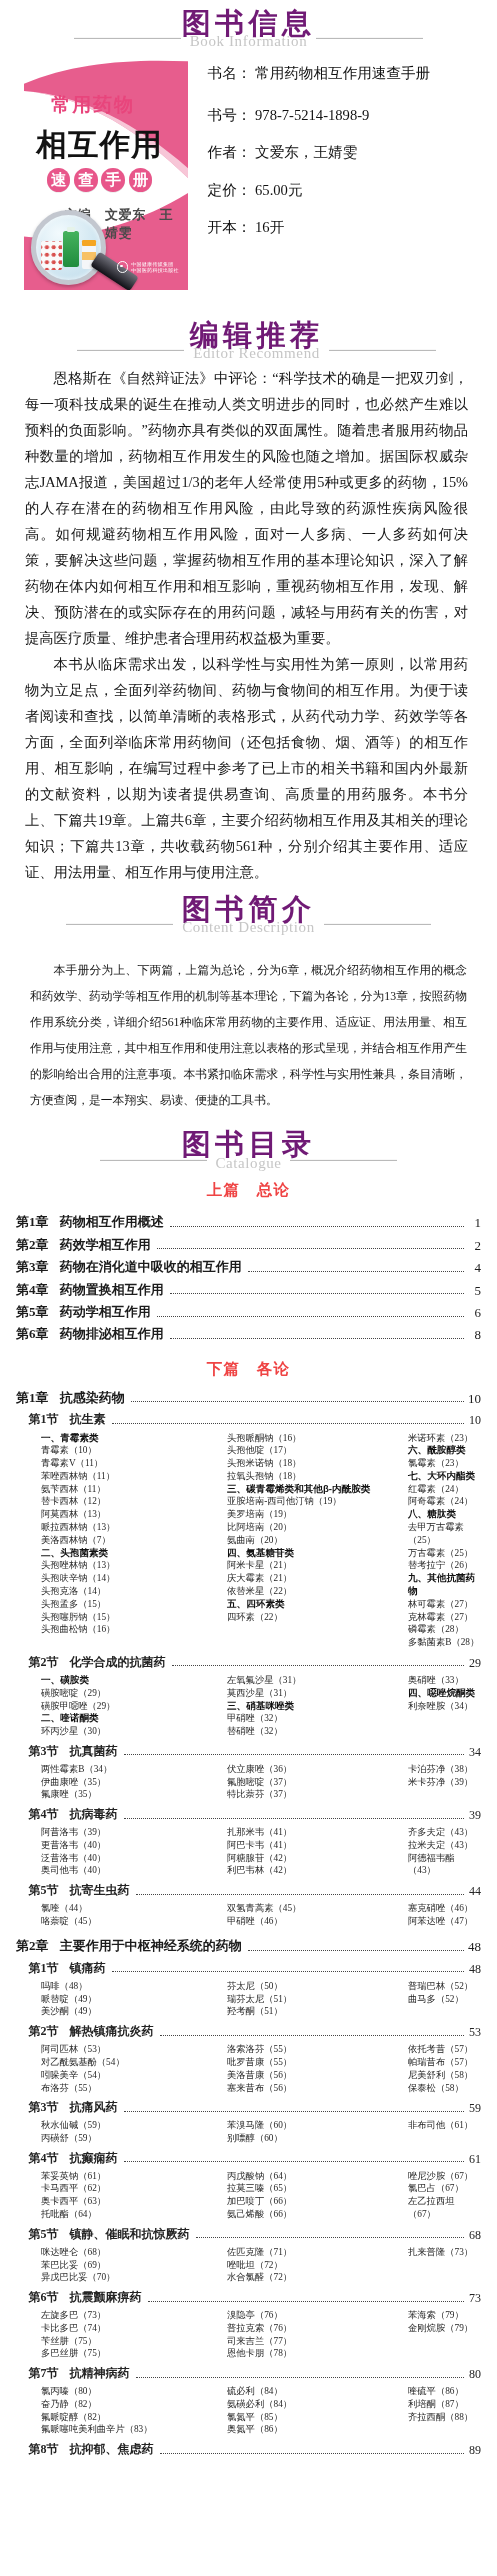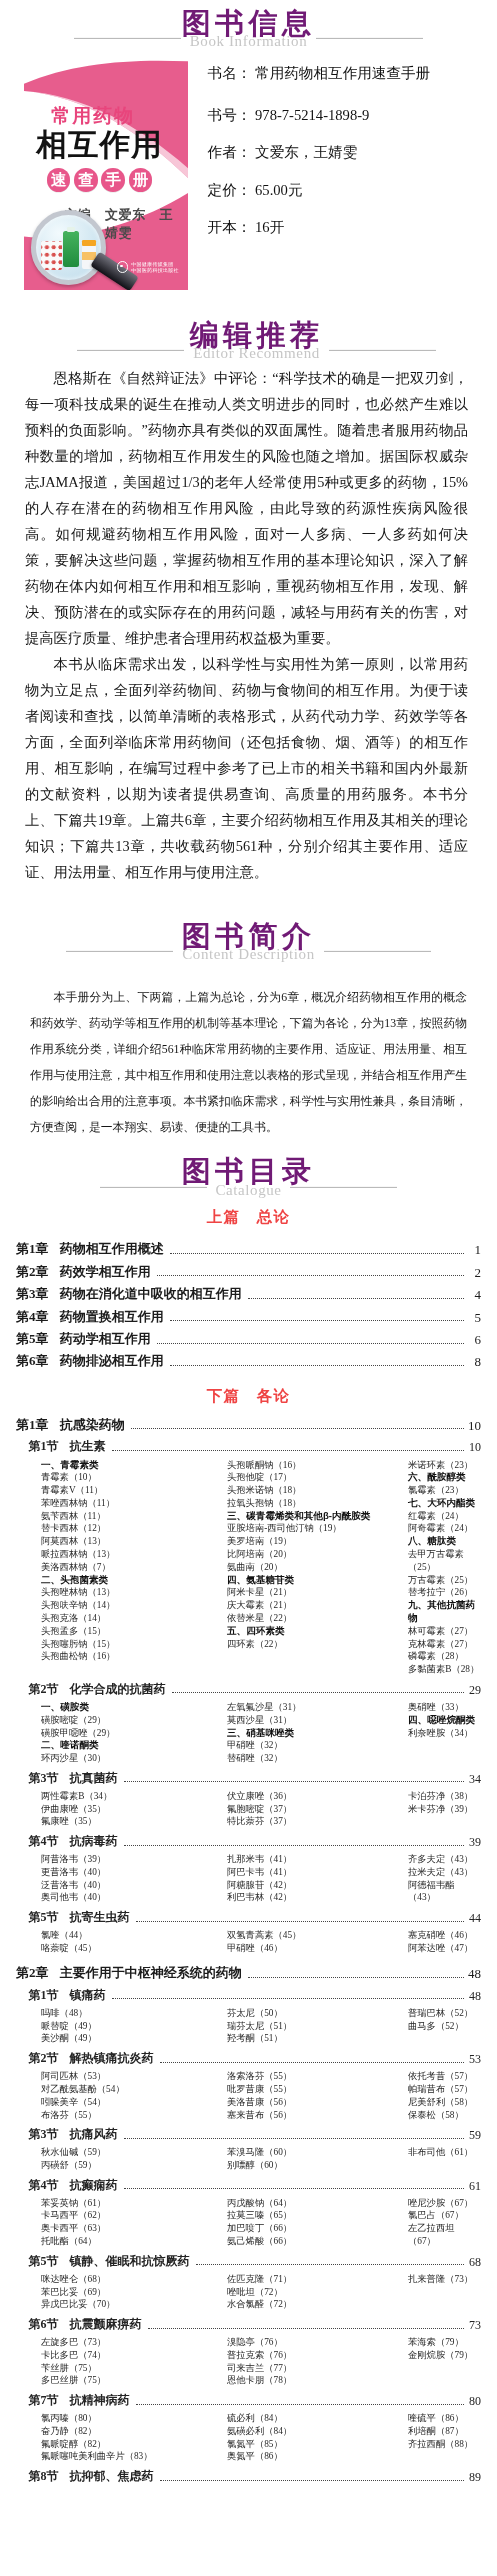--- a/index.html
+++ b/index.html
@@ -7,28 +7,28 @@
         font-family:"Liberation Serif","DejaVu Serif",serif;color:#1c1c1c;}
 
   
   .sec-header{text-align:center;}
   .sec-header .cn{font-size:29px;font-weight:bold;color:#701a75;letter-spacing:4.4px;line-height:31px;}
   .sec-header .enrow{display:flex;align-items:center;justify-content:center;margin-top:-5.6px;}
   .sec-header .hline{width:107px;height:1.2px;background:#b3b3b3;margin:0 8.7px;transform:translateY(-3.1px);}
   .sec-header .en{font-size:15px;color:#c6c6c6;letter-spacing:0.6px;}
   #hdr-bookinfo{padding-top:7.5px;}
   #hdr-editor{margin-top:30px;padding-left:16px;}
-  #hdr-desc{margin-top:36px;}
+  #hdr-desc{margin-top:9px;}
   #hdr-cat{margin-top:16px;}
 
   
   .book-row{display:flex;padding:5px 0 0 23.6px;}
   .cover{position:relative;width:164px;height:235px;flex:none;background:#fff;overflow:hidden;}
   .cover svg{position:absolute;left:0;top:0;}
-  .cov-series{position:absolute;top:48px;left:0;width:139px;text-align:center;
+  .cov-series{position:absolute;top:37px;left:0;width:139px;text-align:center;
               font-family:"Liberation Sans","DejaVu Sans",sans-serif;font-weight:bold;
               font-size:19px;letter-spacing:1.9px;color:#e8457c;}
   .cov-title{position:absolute;top:70px;left:0;width:152px;text-align:center;
              font-family:"Liberation Sans","DejaVu Sans",sans-serif;font-weight:900;
              font-size:30.5px;letter-spacing:1.2px;color:#121212;}
   .cov-bubbles{position:absolute;top:113px;left:0;width:152px;display:flex;justify-content:center;gap:3.7px;}
   .bub{display:block;width:23.6px;height:23.6px;border-radius:50%;background:#e8568a;color:#fff;
        font-family:"Liberation Sans","DejaVu Sans",sans-serif;font-weight:bold;font-size:15.5px;
        line-height:23.6px;text-align:center;box-shadow:0 0.6px 0 rgba(0,0,0,.12);}
   .cov-editors{position:absolute;top:151px;left:39px;width:112px;text-align:center;

